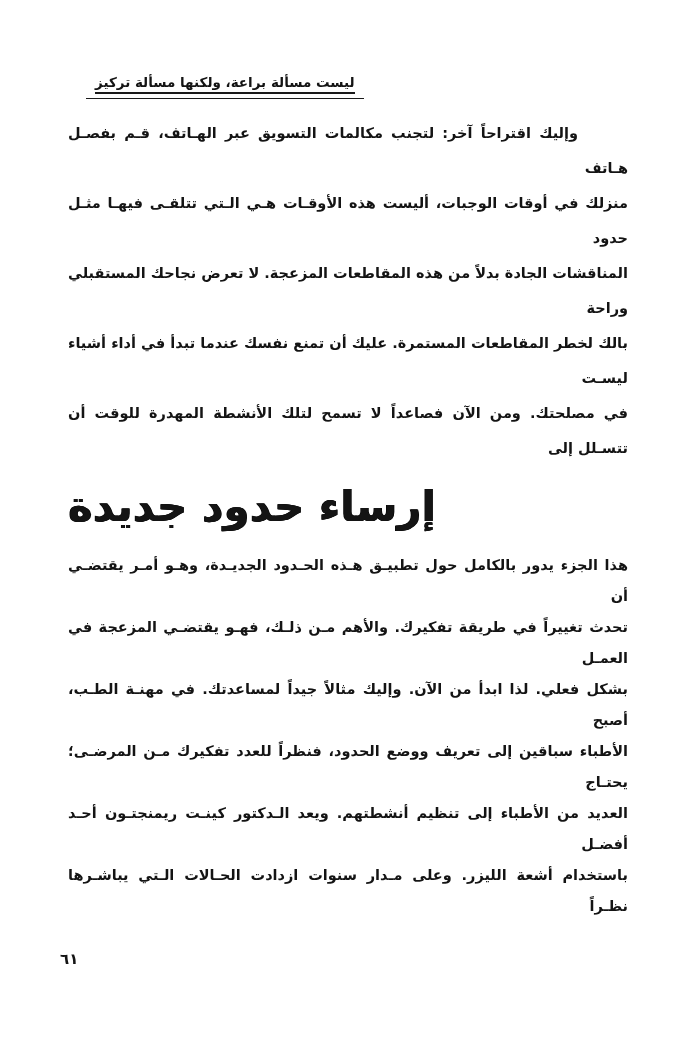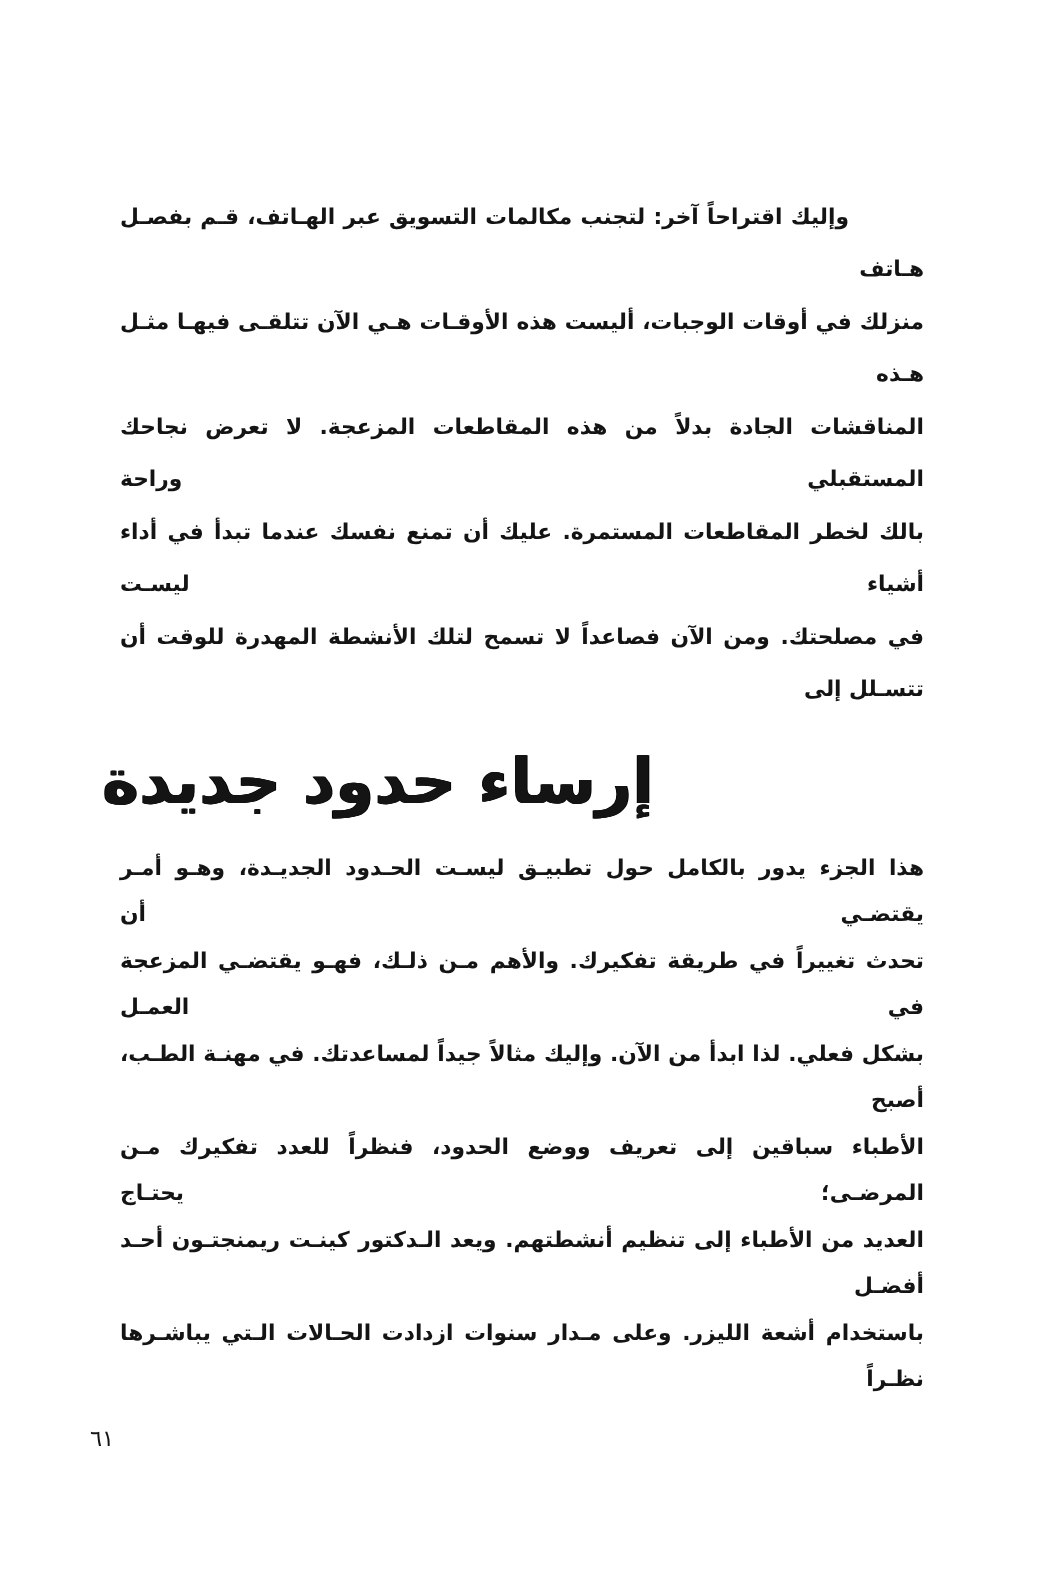--- a/index.html
+++ b/index.html
@@ -34,21 +34,21 @@
     white-space: nowrap;
   }
   
   .content {
     position: absolute;
     top: 116px;
     right: 70px;
     width: 560px;
     direction: rtl;
   }
-  .para { margin: 12px; }
+  .para { margin: 0; }
   .para .line {
     font-size: 14.5px;
     font-weight: bold;
     text-align: justify;
     text-align-last: justify;
     white-space: normal;
   }
   .para .line:last-child { text-align-last: auto; }
   .para.indent .line:first-child { text-indent: 50px; }
   .para-intro .line   { line-height: 35px; }
@@ -59,43 +59,46 @@
     line-height: 62px;
     font-weight: bold;
     margin: 10px 0 12px 0;
     text-shadow: 0.5px 0 0 #000, -0.5px 0 0 #000;
   }
   .page-number {
     position: absolute;
     top: 950px;
     left: 60px;
     font-size: 15px;
-    font-weight: normal;
+    font-weight: bold;
   }
 </style>
 </head>
 <body>
 
 <div class="page">
 
+  <div class="running-header">
+    <span class="hdr-text">ليست مسألة براعة، ولكنها مسألة تركيز</span>
+  </div>
 
   <div class="content">
 
     <div class="para para-intro indent">
         <div class="line">وإليك اقتراحاً آخر: لتجنب مكالمات التسويق عبر الهـاتف، قـم بفصـل هـاتف</div>
-        <div class="line">منزلك في أوقات الوجبات، أليست هذه الأوقـات هـي الآن تتلقـى فيهـا مثـل هـذه</div>
+        <div class="line">منزلك في أوقات الوجبات، أليست هذه الأوقـات هـي الـتي تتلقـى فيهـا مثـل حدود</div>
         <div class="line">المناقشات الجادة بدلاً من هذه المقاطعات المزعجة. لا تعرض نجاحك المستقبلي وراحة</div>
         <div class="line">بالك لخطر المقاطعات المستمرة. عليك أن تمنع نفسك عندما تبدأ في أداء أشياء ليسـت</div>
         <div class="line">في مصلحتك. ومن الآن فصاعداً لا تسمح لتلك الأنشطة المهدرة للوقت أن تتسـلل إلى</div>
       </div>
 
     <div class="section-heading">إرساء حدود جديدة</div>
 
     <div class="para para-section">
-        <div class="line">هذا الجزء يدور بالكامل حول تطبيـق ليسـت الحـدود الجديـدة، وهـو أمـر يقتضـي أن</div>
+        <div class="line">هذا الجزء يدور بالكامل حول تطبيـق هـذه الحـدود الجديـدة، وهـو أمـر يقتضـي أن</div>
         <div class="line">تحدث تغييراً في طريقة تفكيرك. والأهم مـن ذلـك، فهـو يقتضـي المزعجة في العمـل</div>
         <div class="line">بشكل فعلي. لذا ابدأ من الآن. وإليك مثالاً جيداً لمساعدتك. في مهنـة الطـب، أصبح</div>
         <div class="line">الأطباء سباقين إلى تعريف ووضع الحدود، فنظراً للعدد تفكيرك مـن المرضـى؛ يحتـاج</div>
         <div class="line">العديد من الأطباء إلى تنظيم أنشطتهم. ويعد الـدكتور كينـت ريمنجتـون أحـد أفضـل</div>
         <div class="line">باستخدام أشعة الليزر. وعلى مـدار سنوات ازدادت الحـالات الـتي يباشـرها نظـراً</div>
       </div>
 
   </div>
 
   <div class="page-number">٦١</div>

